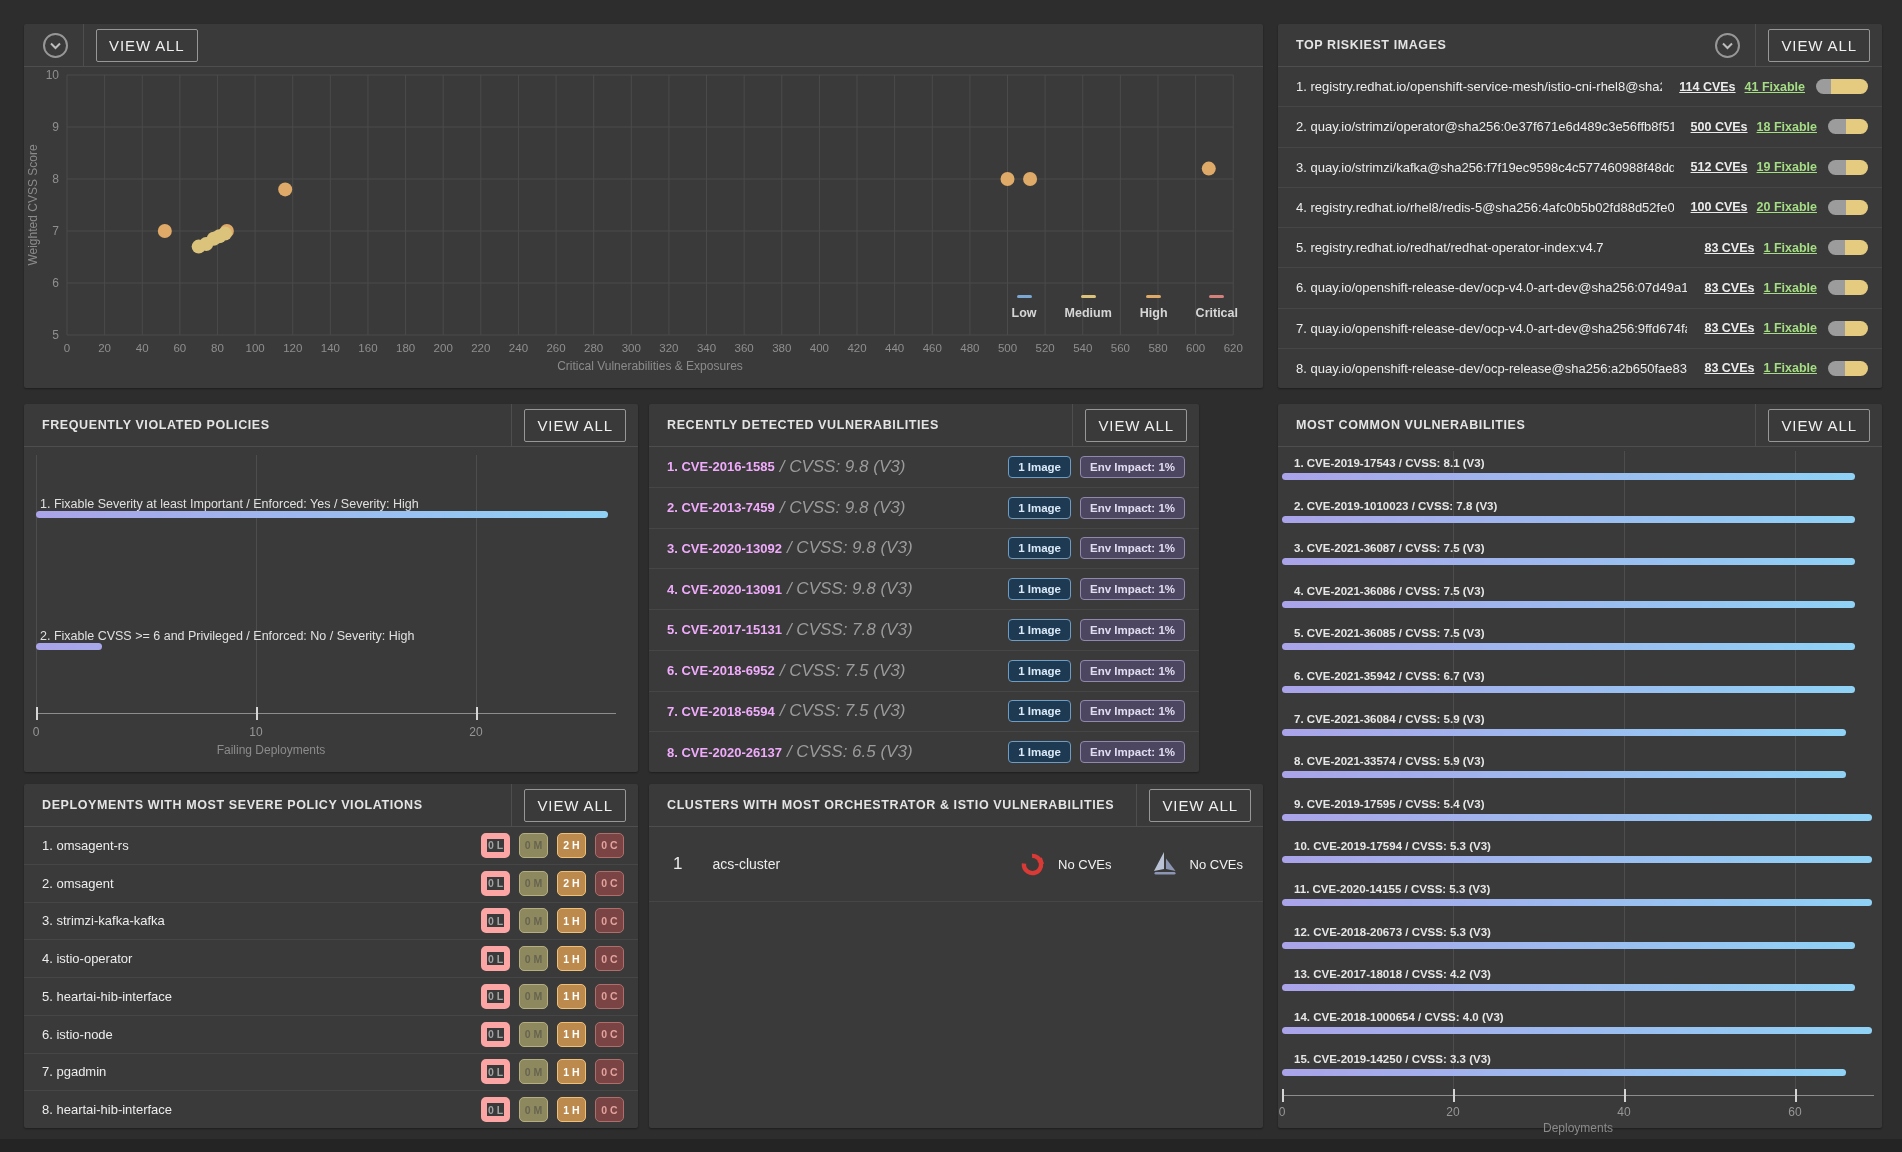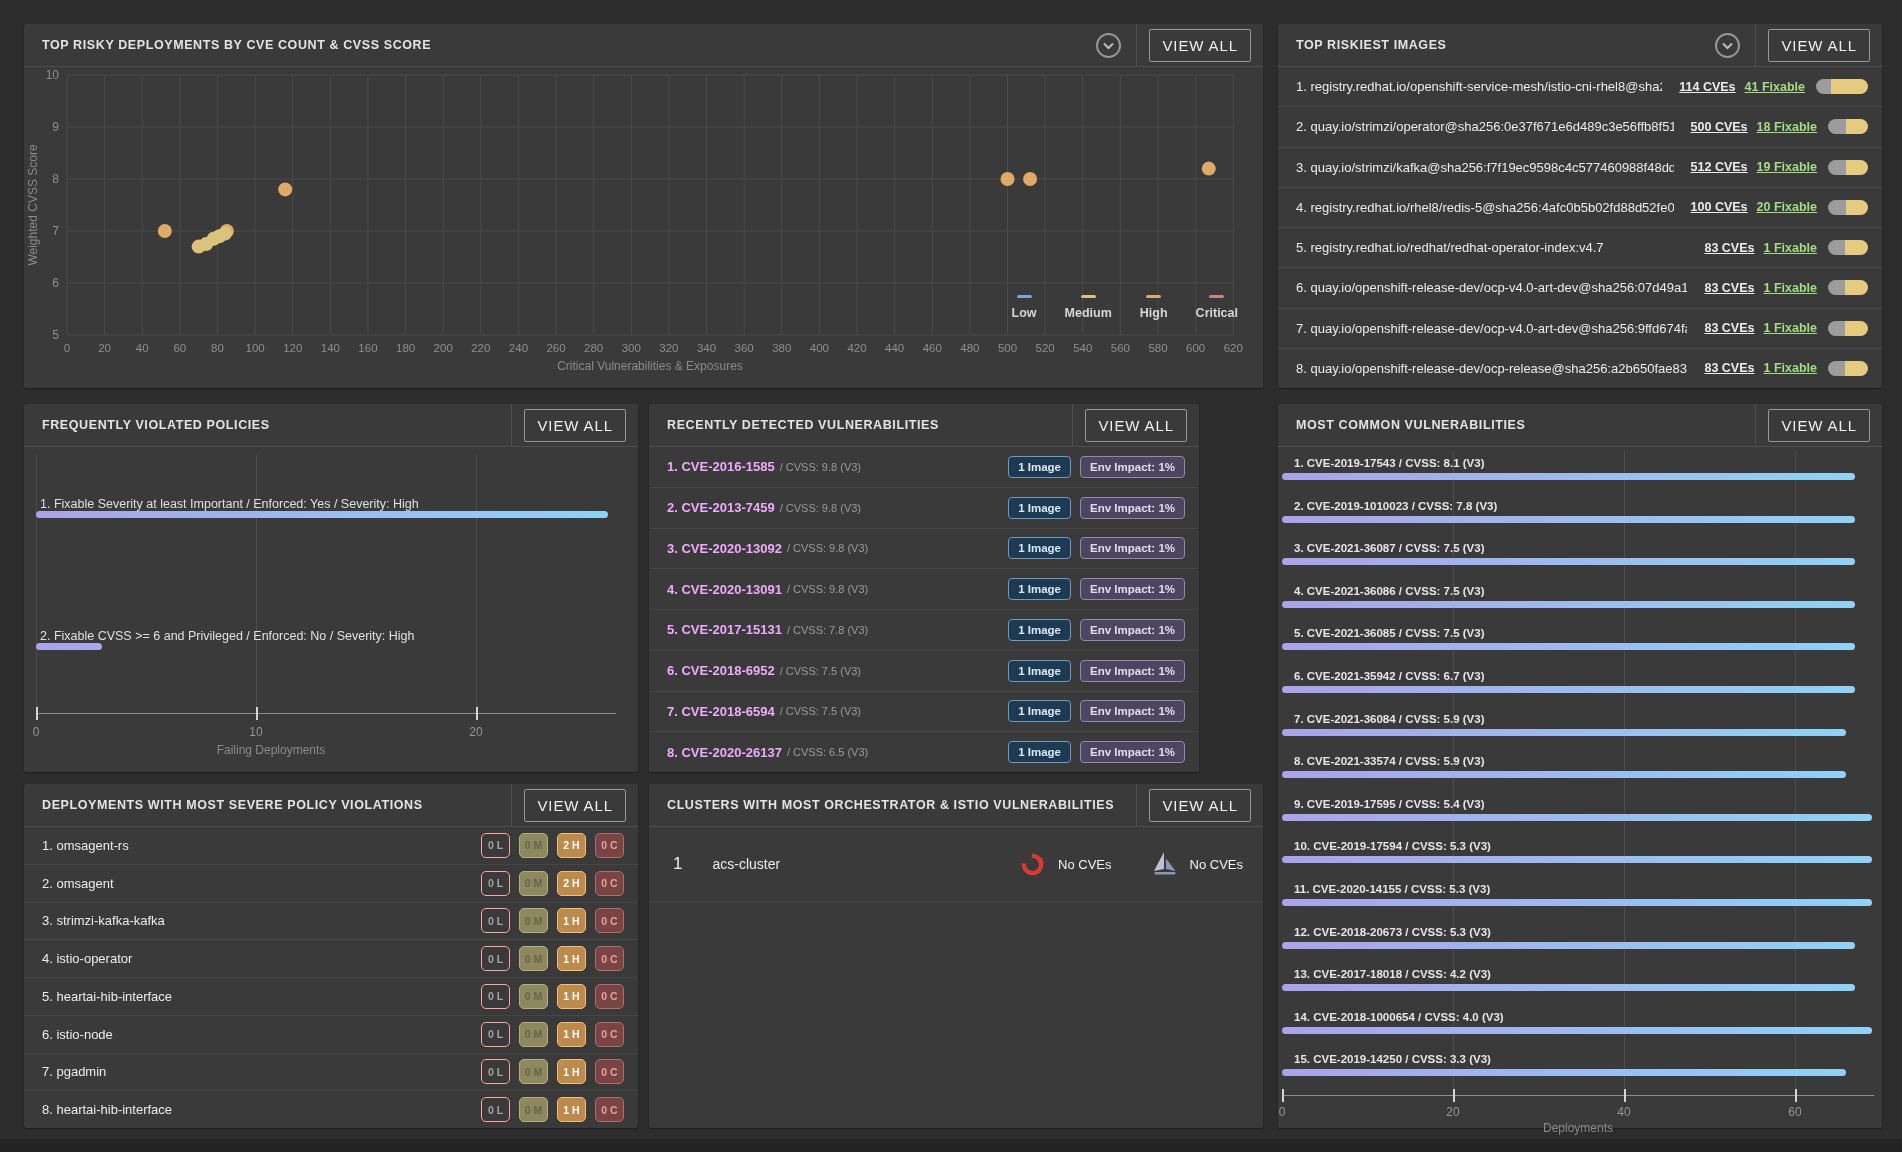--- a/index.html
+++ b/index.html
@@ -30,30 +30,30 @@
 
   .rk-name{flex:1;font-size:13px;color:#ececec;white-space:nowrap;overflow:hidden;margin-right:8px;}
   .lnk{font-size:12.5px;font-weight:700;text-decoration:underline;margin-left:9px;white-space:nowrap;cursor:pointer;}
   .lnk.white{color:#ececec;}
   .lnk.green{color:#a4dd83;}
   .pill{margin-left:11px;height:15px;border-radius:8px;overflow:hidden;display:flex;flex:none;}
   .pill-gray{background:#9c9c9c;height:100%;}
   .pill-yellow{background:#e5cb80;height:100%;}
 
   .rv-name{font-size:13px;font-weight:700;color:#f0abfc;white-space:nowrap;cursor:pointer;}
-  .rv-meta{font-size:11px;color:#9b9b9b;margin-left:5px;white-space:nowrap;}
+  .rv-meta{font-size:17px;font-style:italic;color:#9b9b9b;margin-left:5px;white-space:nowrap;}
   .flex-sp{flex:1;}
   .badge{font-size:11.5px;font-weight:700;padding:4px 9px;border-radius:4px;margin-left:9px;white-space:nowrap;cursor:pointer;}
   .badge-image{background:#1e3a52;border:1px solid #6f9cc2;color:#d9e9f7;}
   .badge-env{background:#4d4661;border:1px solid #9287ad;color:#e2dcf2;}
 
   .dp-name{font-size:13px;color:#ececec;white-space:nowrap;cursor:pointer;text-align:right;}
   .sev{width:29px;height:25px;border-radius:5px;margin-left:9px;display:flex;align-items:center;justify-content:center;
        font-size:10.5px;font-weight:700;flex:none;box-sizing:border-box;}
-  .sev-l{border:1px solid #fca5a5;color:#a3a3a3;background:transparent;}
+  .sev-l{border:6px solid #fca5a5;color:#a3a3a3;background:transparent;}
   .sev-m{background:#8e885f;border:1px solid #b5ae81;color:#676450;}
   .sev-h{background:#bd8a4d;border:1px solid #efc077;color:#ffffff;}
   .sev-c{background:#7a4444;border:1px solid #ae6e6b;color:#e2a29d;}
 
   .cl-row{height:74px;display:flex;align-items:center;padding:0 20px 0 24px;border-bottom:1px solid #464646;}
   .cl-rank{font-size:17px;color:#ececec;}
   .cl-name{font-size:14px;color:#ececec;margin-left:30px;cursor:pointer;}
   .cl-cves{font-size:13px;font-weight:400;color:#f2f2f2;margin-left:12px;}
   .cl-icon{margin-left:40px;display:flex;align-items:center;}
   .cl-icon.first{margin-left:0;}
@@ -78,21 +78,20 @@
 
   .footer-strip{position:absolute;left:0;right:0;bottom:0;height:13px;background:#242424;}
 </style>
 </head>
 <body>
 
 <div class="page">
 
   <section class="panel" id="p-scatter">
     <header class="phdr">
-      <h2 class="ptitle">TOP RISKY DEPLOYMENTS BY CVE COUNT &amp; CVSS SCORE</h2>
       <button class="chev-btn">
         <svg width="27" height="27" viewBox="0 0 27 27">
             <circle cx="13.5" cy="13.5" r="11.5" stroke="#979797" stroke-width="2" fill="none"></circle>
             <polyline points="9,11.5 13.5,16 18,11.5" stroke="#bdbdbd" stroke-width="2" fill="none"></polyline>
           </svg>
       </button>
       <span class="hdr-div"></span>
       <button class="viewall">VIEW ALL</button>
     </header>
     <div class="chart-body" id="scatter-body">

